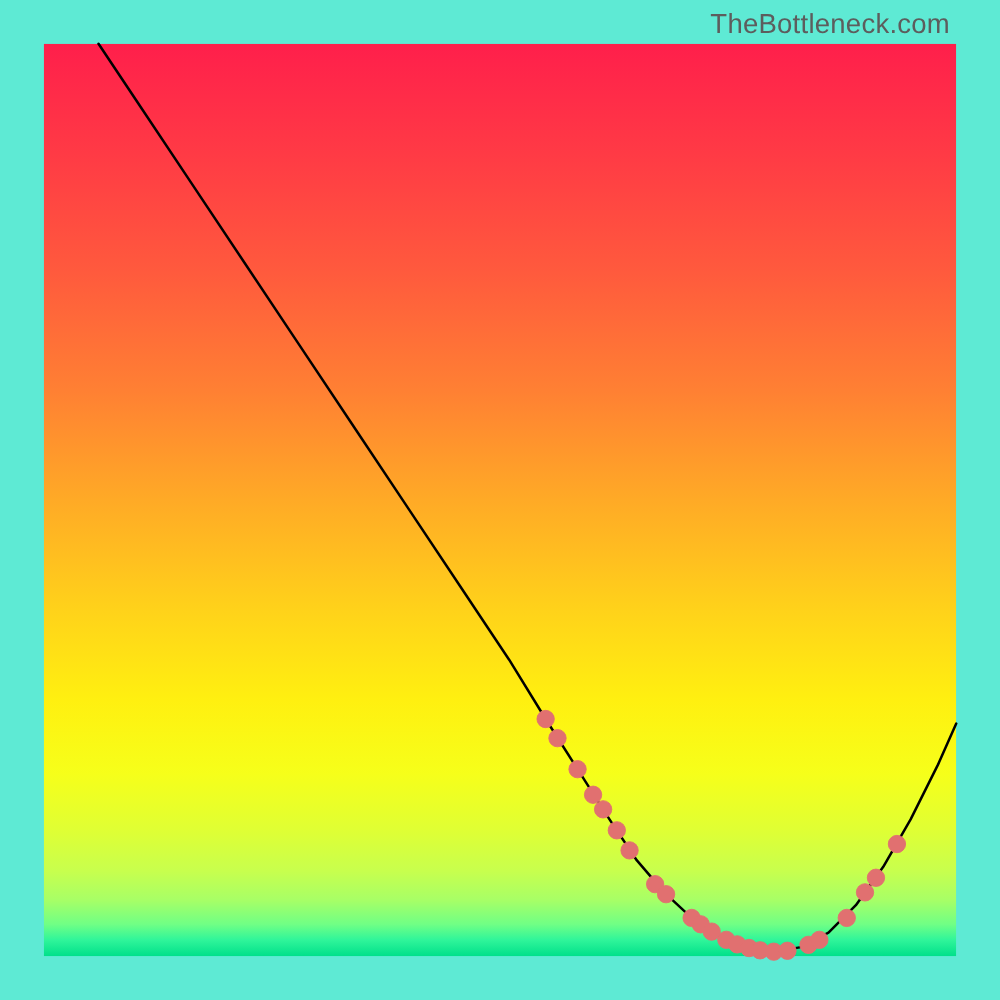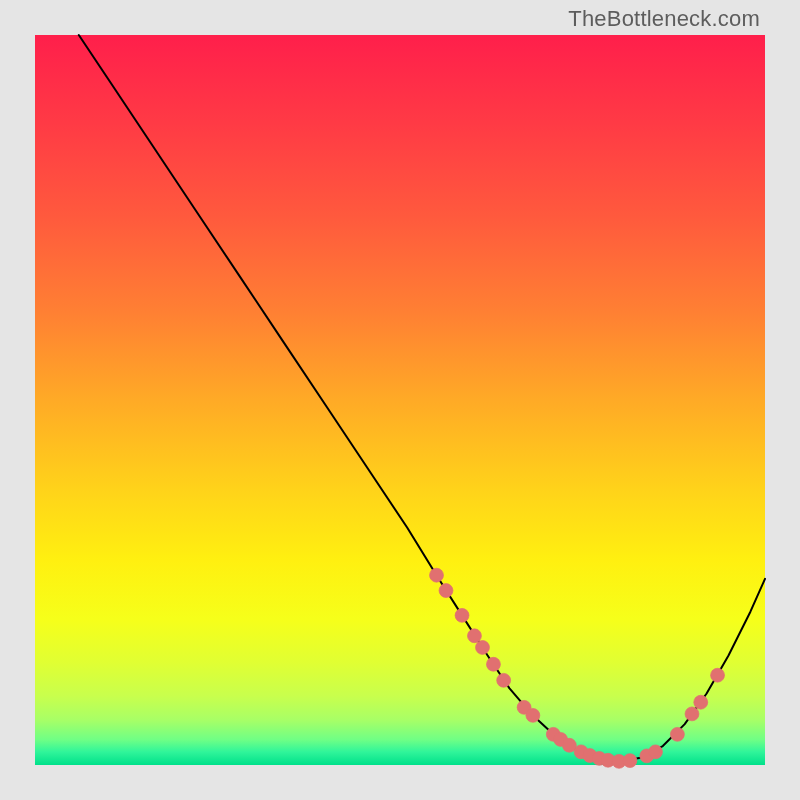--- a/index.html
+++ b/index.html
@@ -9,21 +9,21 @@
     height: 800px;
     background: #000;
     overflow: hidden;
   }
   .frame {
     position: absolute;
     left: 0;
     top: 0;
     width: 800px;
     height: 800px;
-    background: #e5e5e5;
+    background: #5eead4;
   }
   .plot-area {
     position: absolute;
     left: 35px;
     top: 35px;
     width: 730px;
     height: 730px;
   }
   .gradient {
     position: absolute;

